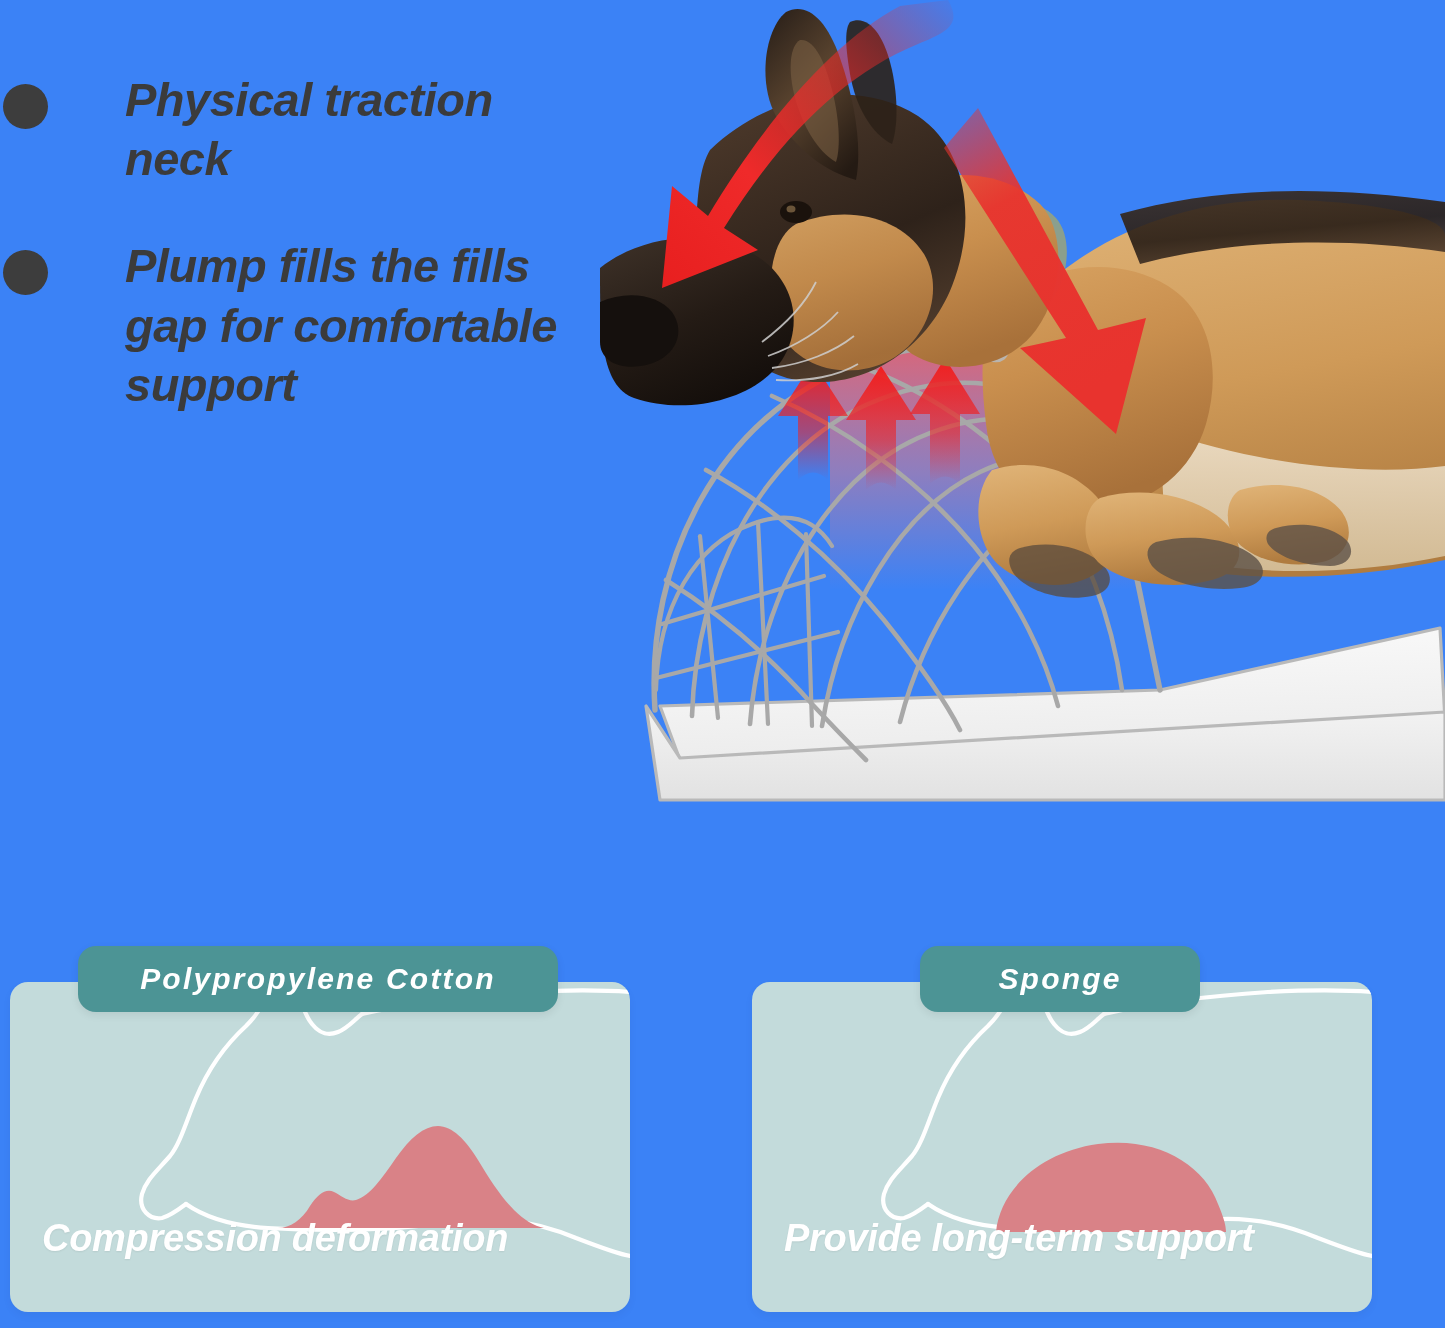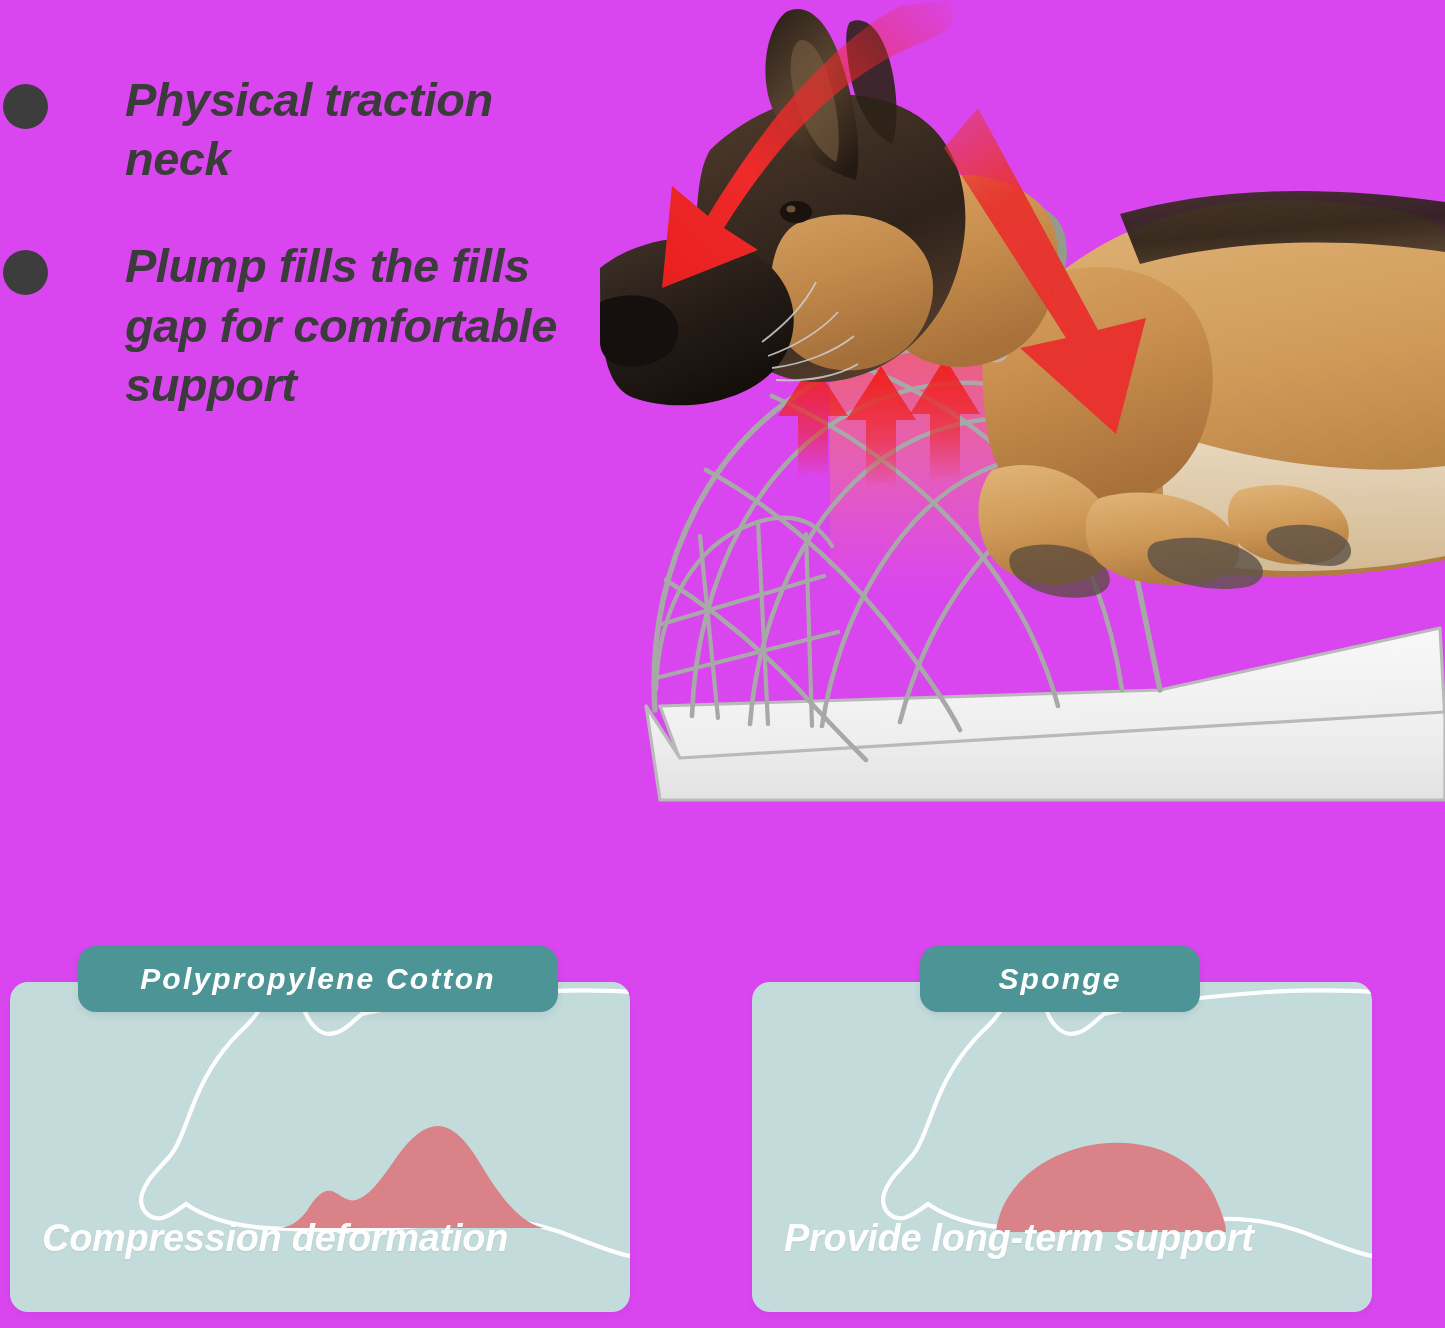--- a/index.html
+++ b/index.html
@@ -7,21 +7,21 @@
     padding: 0;
     background: #ffffff;
   }
   body {
     font-family: "Liberation Sans", sans-serif;
   }
   #page {
     position: relative;
     width: 1445px;
     height: 1328px;
-    background: #d946ef;
+    background: #3b82f6;
     overflow: hidden;
   }
 
   
   #bullet-list {
     position: absolute;
     left: 0;
     top: 70px;
     width: 690px;
   }

